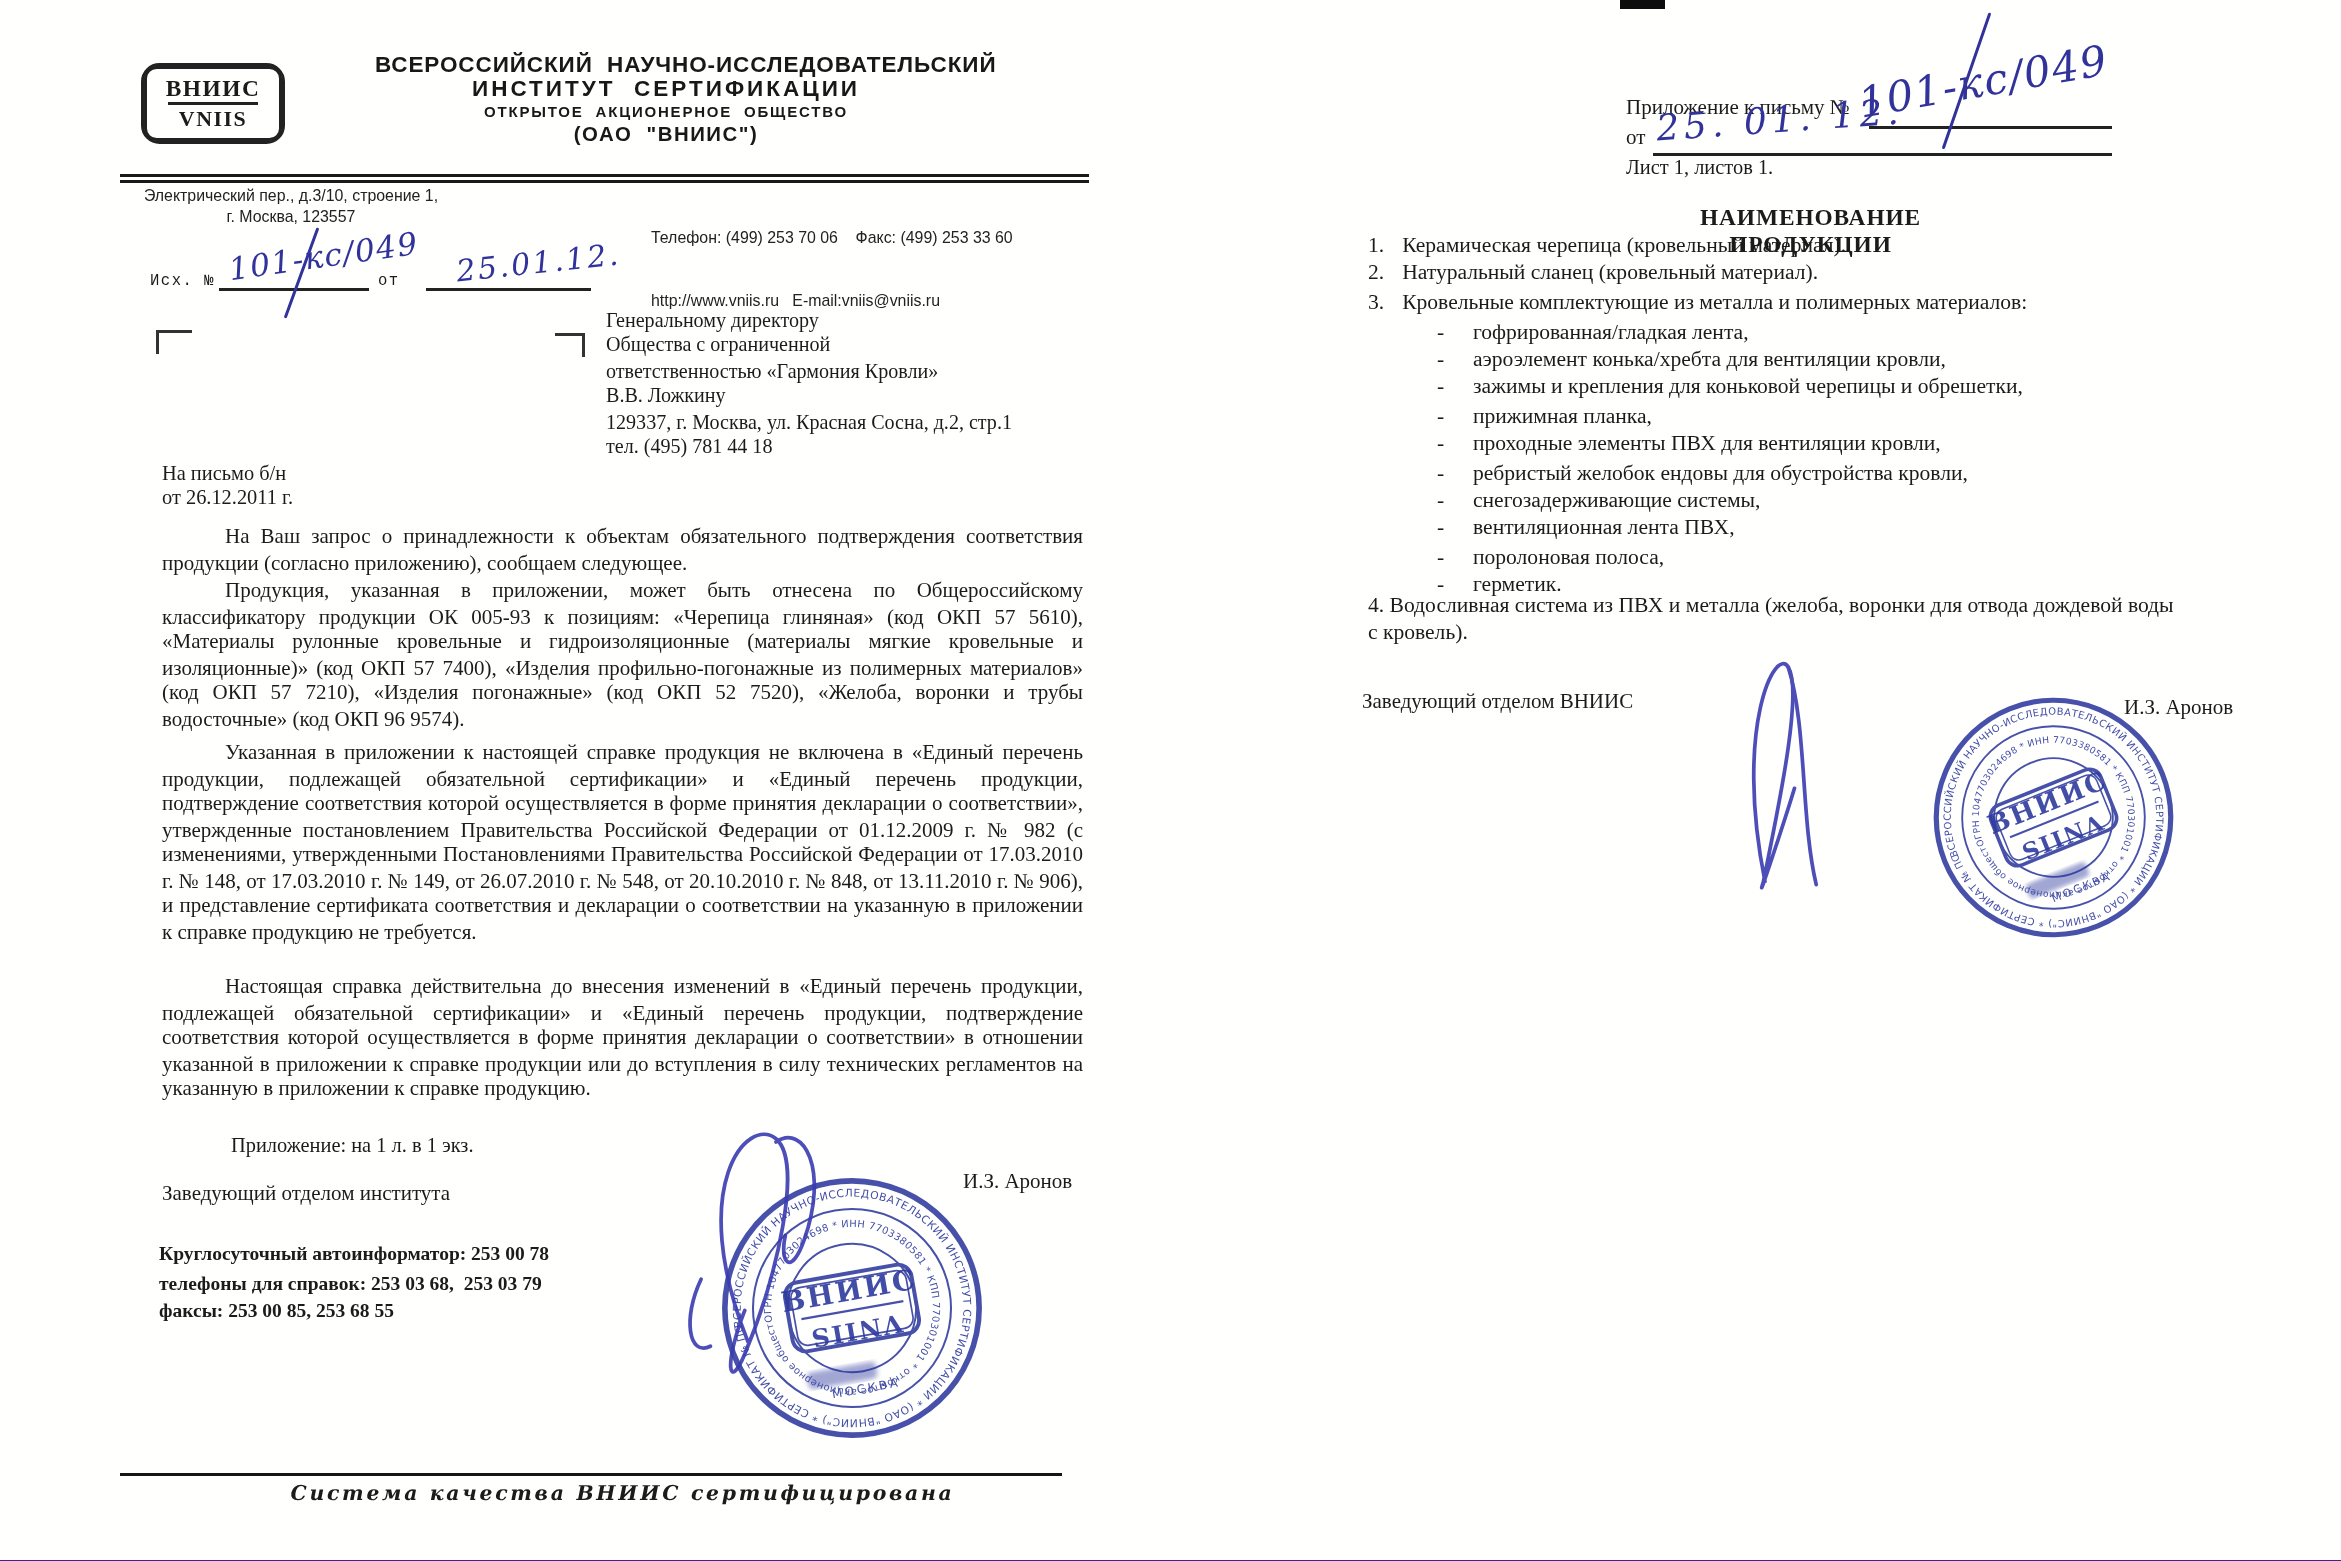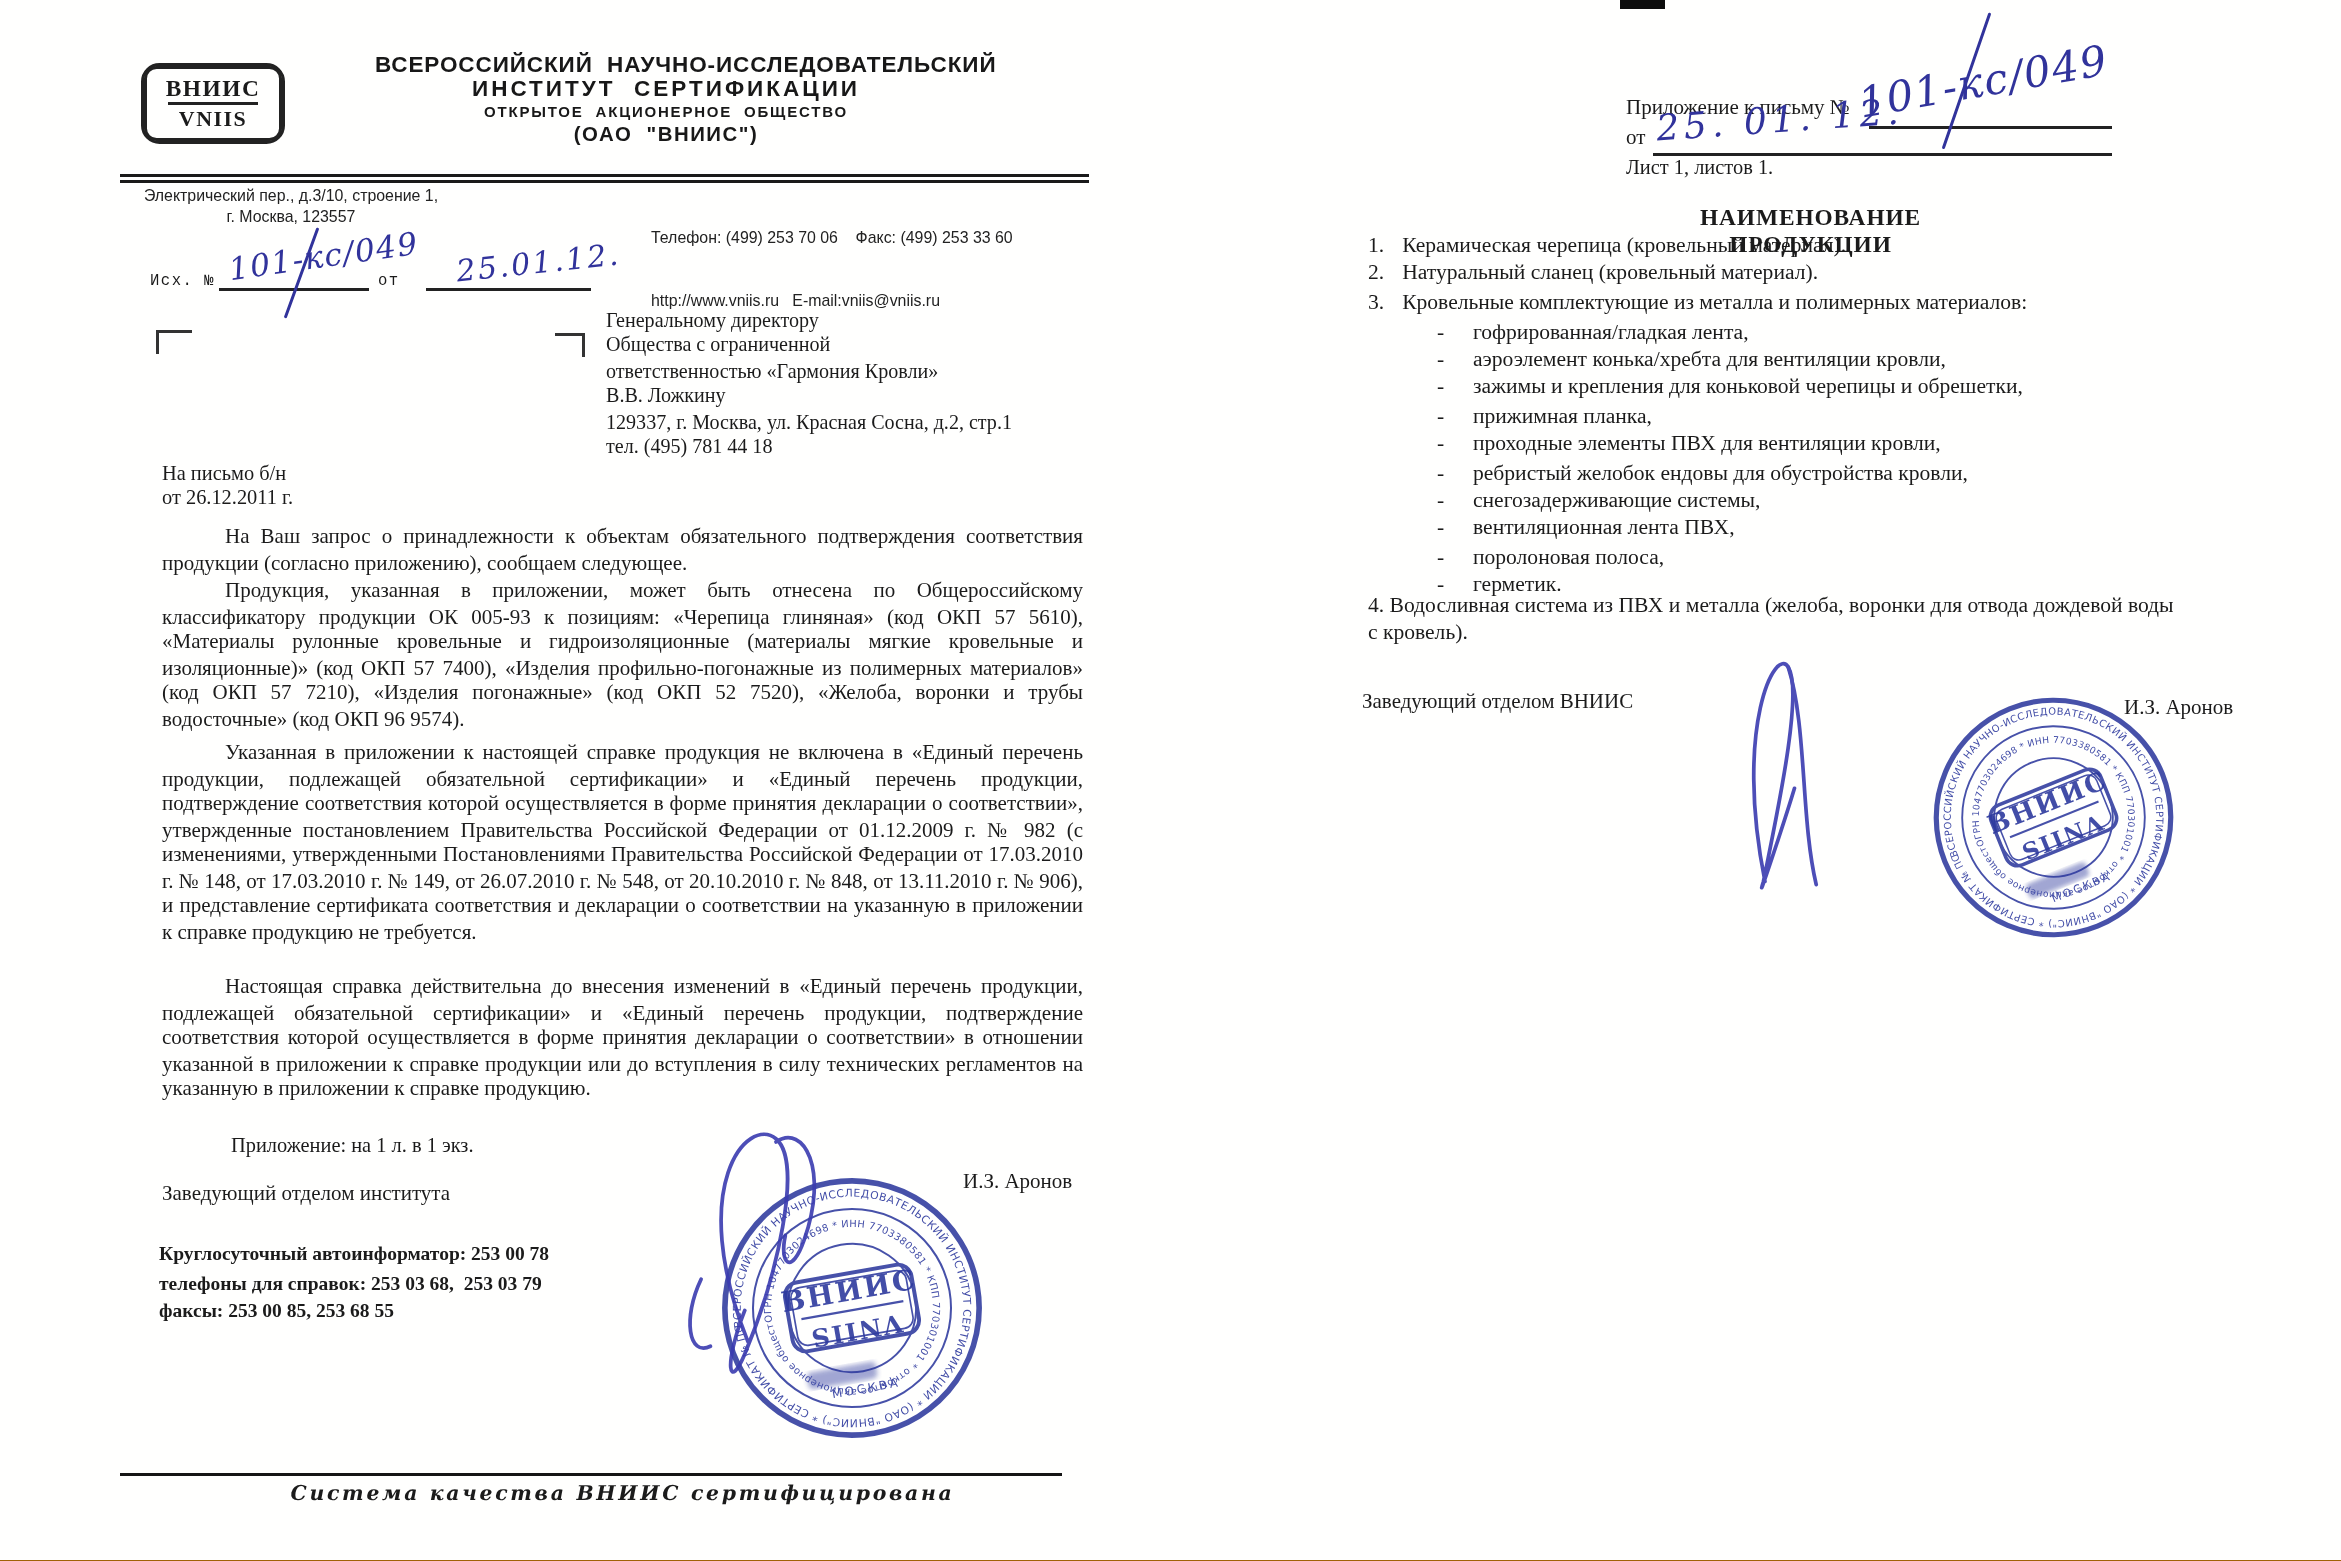--- a/index.html
+++ b/index.html
@@ -1,16 +1,16 @@
 <!DOCTYPE html>
 <html style="font-size:8.3px"><head>
 <meta charset="utf-8">
 <style>
   html,body{margin:0;padding:0;background:#ffffff;}
-  #viewport{width:2342px;height:1561px;overflow:hidden;position:relative;background:#a16207;}
+  #viewport{width:2342px;height:1561px;overflow:hidden;position:relative;background:#4c1d95;}
   #canvas{width:781px;height:520px;position:relative;transform:scale(3);transform-origin:0 0;
           font-family:"Liberation Serif",serif;color:#1b1b1b;background:#fffffe;}
   .abs{position:absolute;}
   
   .logo{left:47px;top:21px;width:48px;height:27px;border:1.1px solid #222;border-radius:6.2px;
         display:flex;flex-direction:column;align-items:center;justify-content:center;box-sizing:border-box;}
   .logo-inner{width:44px;height:23px;border:0.6px solid #222;border-radius:4.2px;display:flex;flex-direction:column;
         align-items:center;justify-content:center;}
   .logo-top{font:bold 7.8px "Liberation Serif",serif;letter-spacing:0.5px;line-height:8.3px;}
   .logo-rule{width:30px;height:0.8px;background:#222;margin:0.5px 0;}

